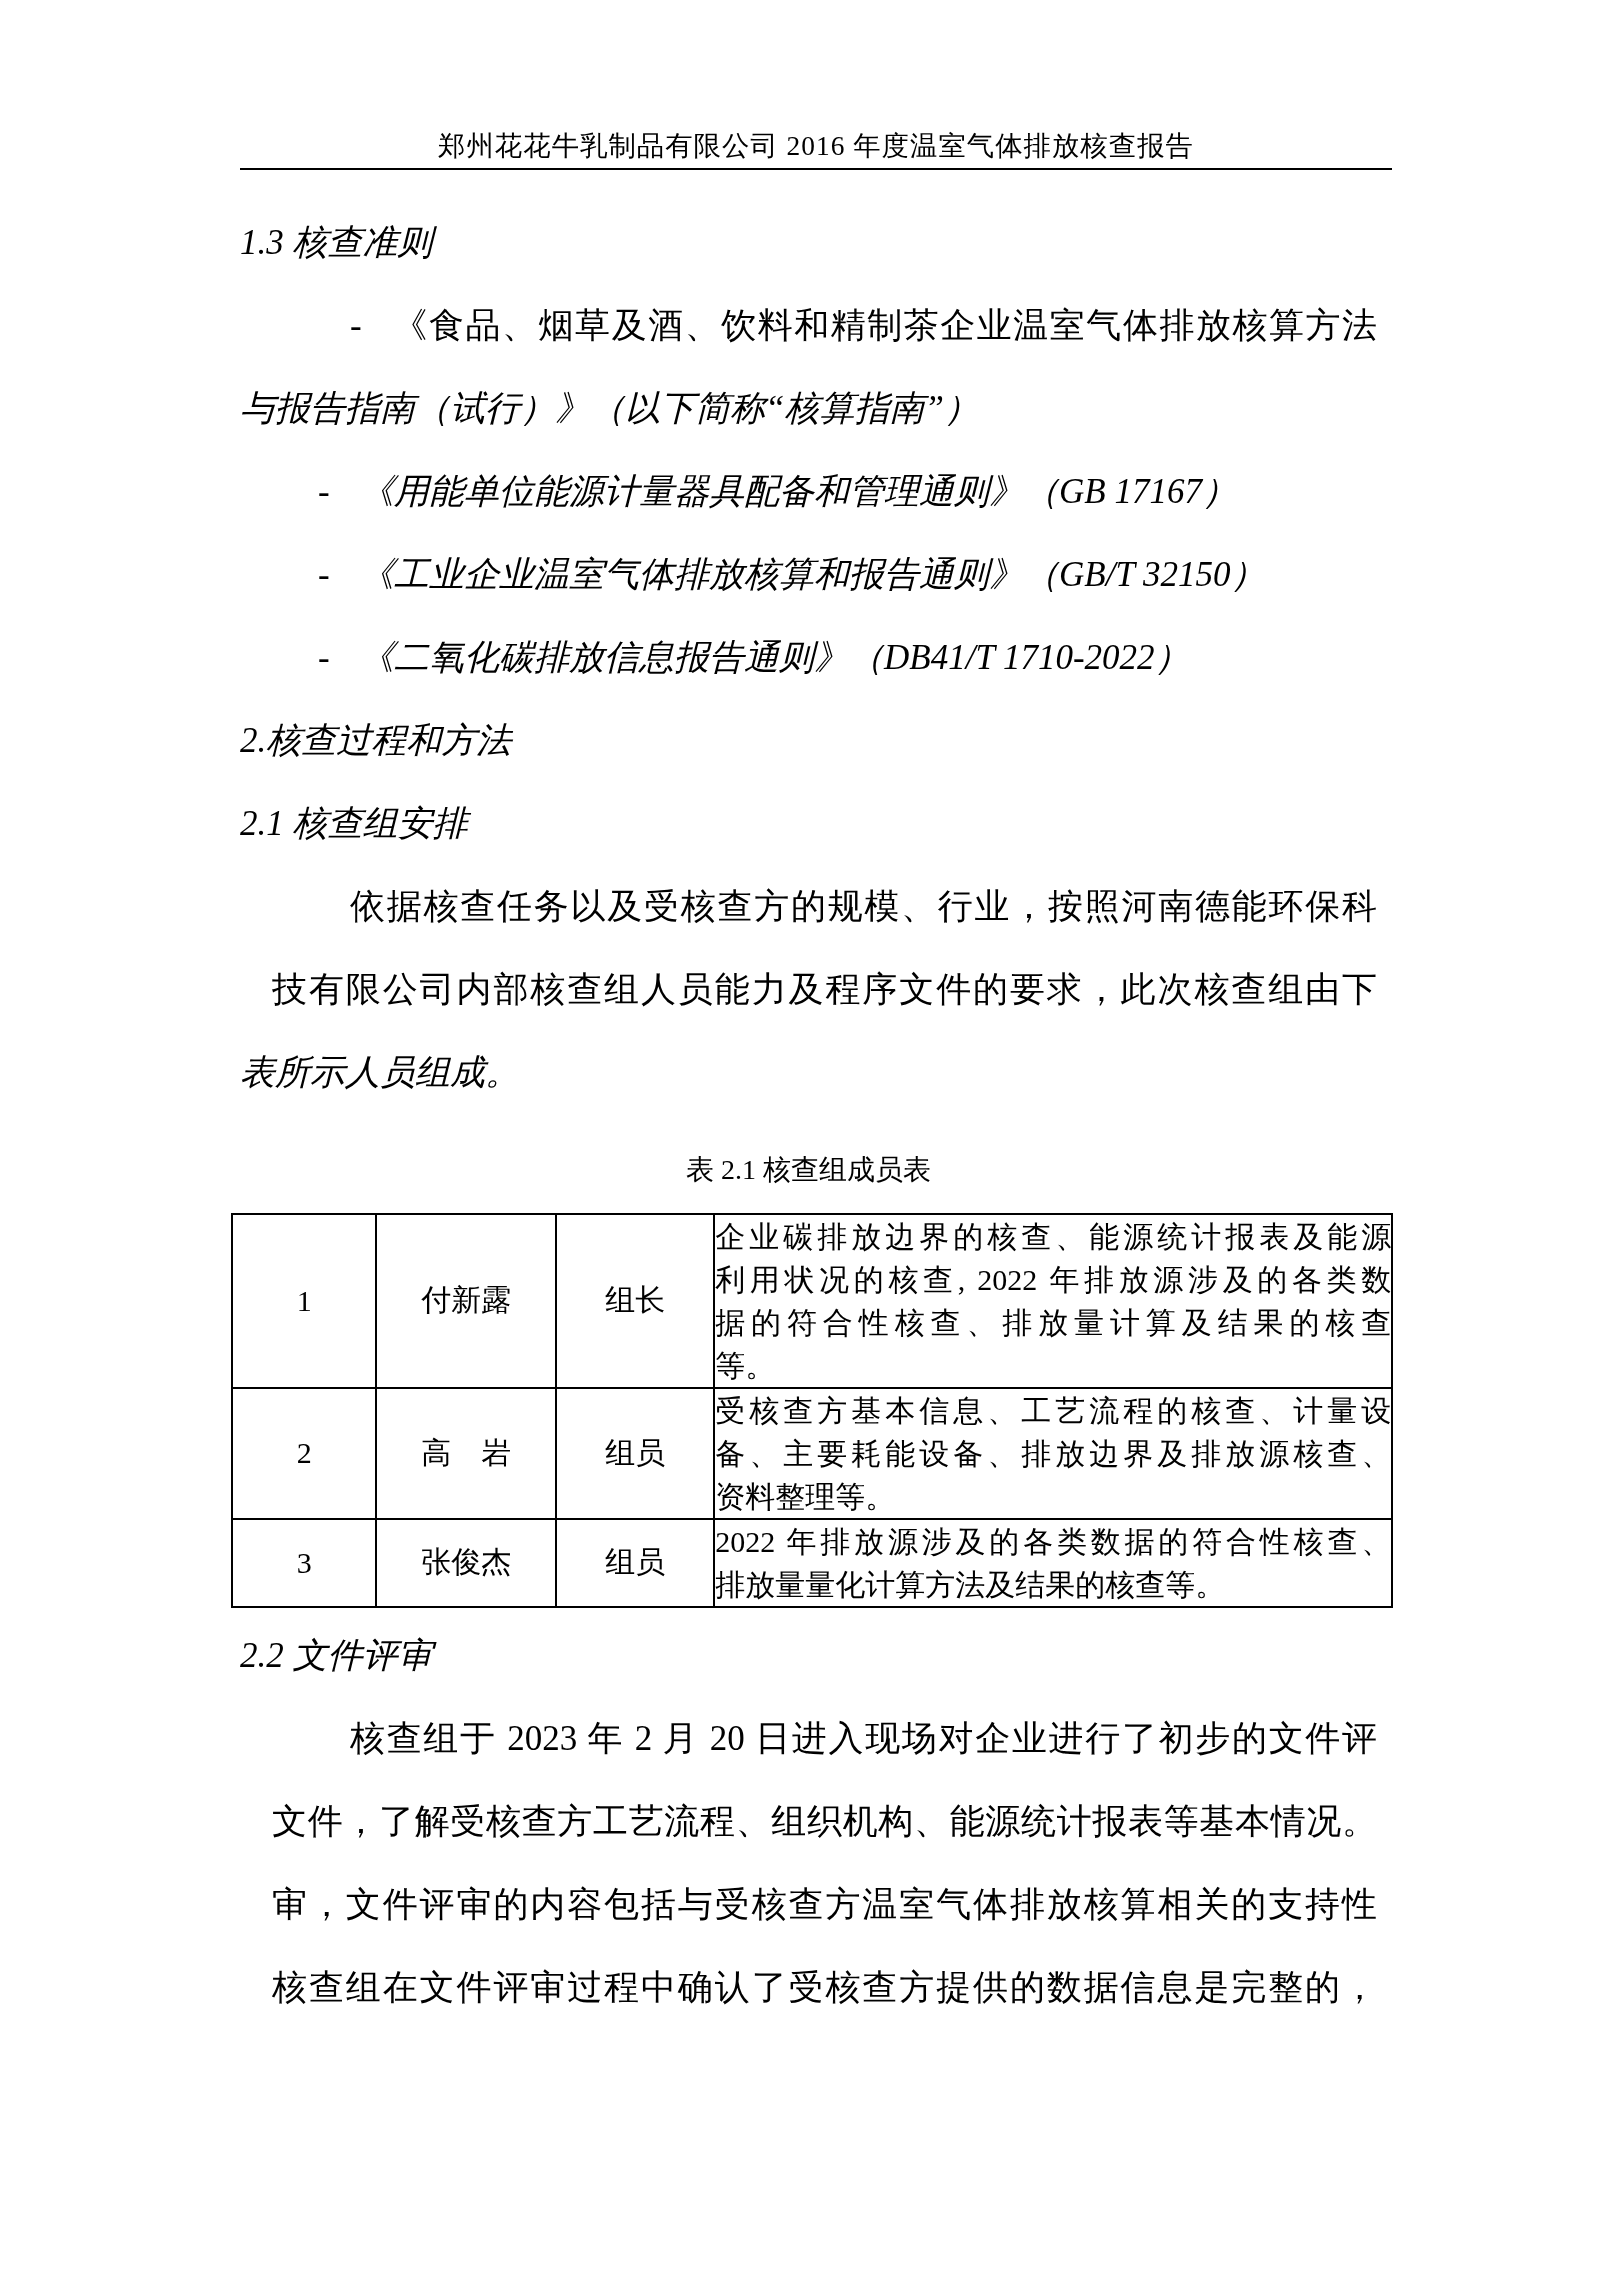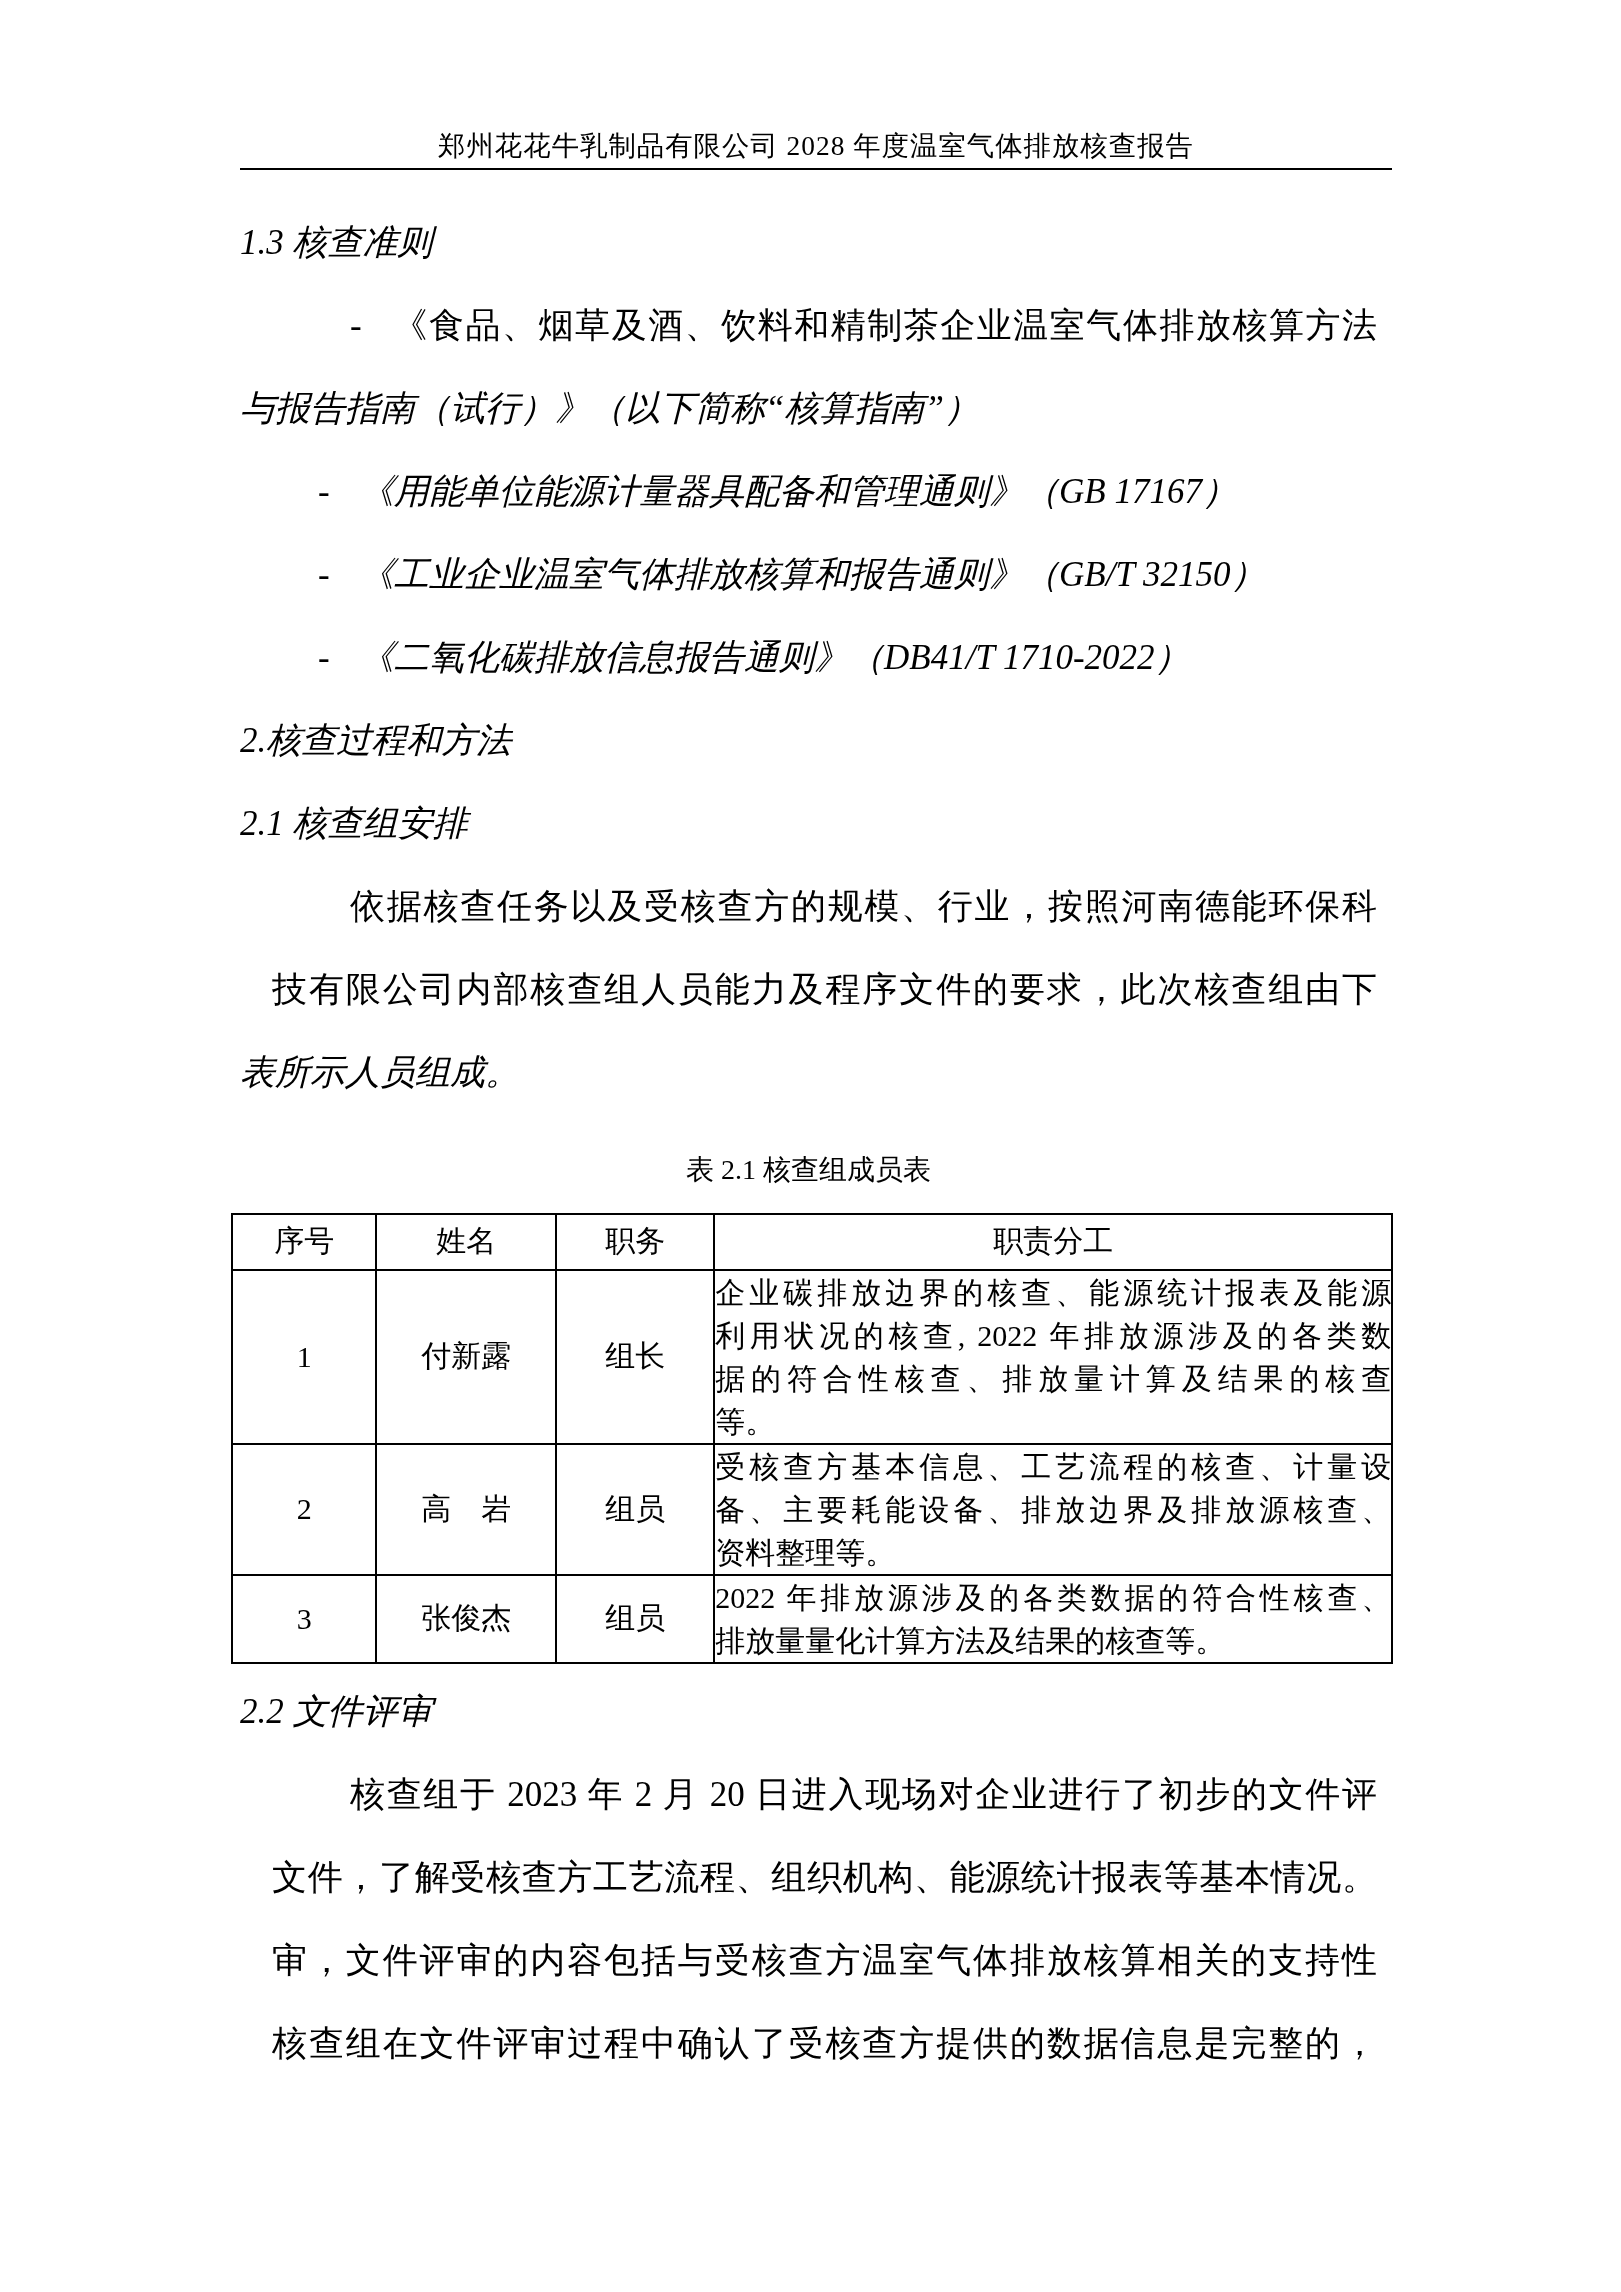--- a/index.html
+++ b/index.html
@@ -60,21 +60,21 @@
   }
   .footer .company{font-size:25.5px;color:#1a1a1a;letter-spacing:1px;}
   .footer .pagenum{font-size:27.4px;}
 </style>
 </head>
 <body>
 
 <div class="page">
 
   <div class="header">
-    <span>郑州花花牛乳制品有限公司 2028 年度温室气体排放核查报告</span>
+    <span>郑州花花牛乳制品有限公司 2016 年度温室气体排放核查报告</span>
   </div>
 
   <div class="content">
 
     <div class="h">1.3 核查准则</div>
 
     <div class="wline indent j"><span class="dash">-</span><span>《食品、烟草及酒、饮料和精制茶企业温室气体排放核算方法</span></div>
     <div class="line">与报告指南（试行）》（以下简称“核算指南”）</div>
 
     <div class="line indent"><span class="dash">-</span><span>《用能单位能源计量器具配备和管理通则》（GB 17167）</span></div>
@@ -93,26 +93,20 @@
     <div class="caption">表 2.1 核查组成员表</div>
 
     <table class="team">
       <colgroup>
           <col class="c1">
           <col class="c2">
           <col class="c3">
           <col class="c4">
         </colgroup>
       <tbody>
-          <tr class="hrow">
-        <th>序号</th>
-        <th>姓名</th>
-        <th>职务</th>
-        <th>职责分工</th>
-      </tr>
       <tr class="r1">
         <td class="ctr">1</td>
         <td class="ctr">付新露</td>
         <td class="ctr">组长</td>
         <td class="duty">
           <div class="tl tj">企业碳排放边界的核查、能源统计报表及能源</div>
           <div class="tl tj">利用状况的核查, 2022 年排放源涉及的各类数</div>
           <div class="tl tj">据的符合性核查、排放量计算及结果的核查</div>
           <div class="tl">等。</div>
         </td>

